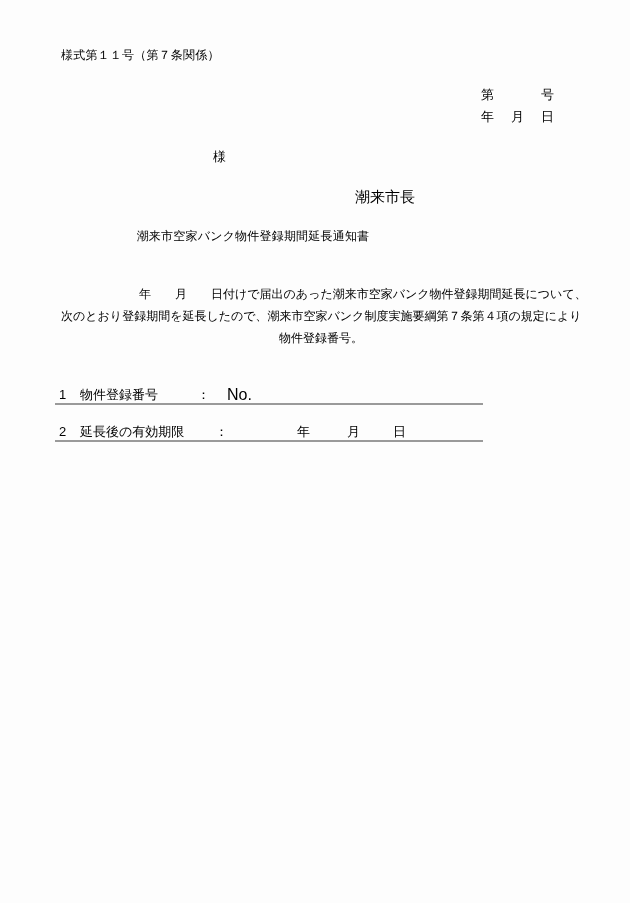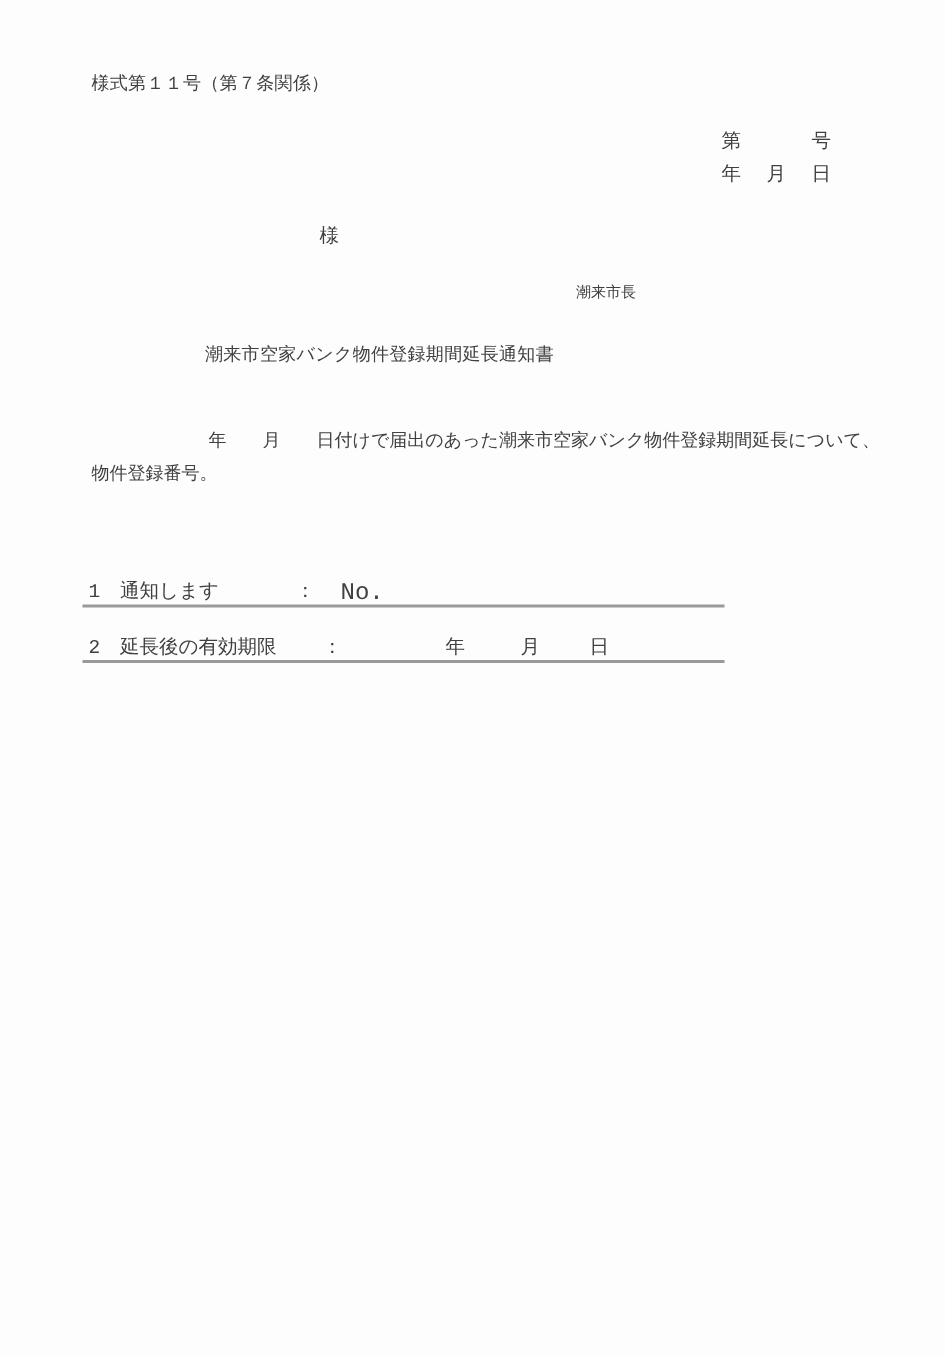--- a/index.html
+++ b/index.html
@@ -5,22 +5,22 @@
   html, body {
     margin: 0;
     padding: 0;
     background: #ffffff;
   }
   .page {
     position: relative;
     width: 630px;
     height: 903px;
     background: #fdfdfd;
-    font-family: Liberation Mono, monospace;
-    color: #404040;
+    font-family: Liberation Sans, sans-serif;
+    color: #000000;
     overflow: hidden;
   }
   .abs { position: absolute; white-space: nowrap; }
 
   .form-no {
     left: 61px;
     top: 47px;
     font-size: 12px;
     letter-spacing: 0.2px;
   }
@@ -38,23 +38,23 @@
     font-size: 13px;
   }
 
   .recipient {
     left: 213px;
     top: 148px;
     font-size: 13px;
   }
 
   .sender {
-    left: 384px;
+    left: 355px;
     top: 188px;
-    font-size: 10px;
+    font-size: 15px;
   }
 
   .doc-title {
     left: 0;
     top: 228px;
     width: 506px;
     text-align: center;
     font-size: 12px;
     letter-spacing: 0.2px;
   }
@@ -62,20 +62,21 @@
   .body-par {
     left: 61px;
     top: 283px;
     width: 520px;
     font-size: 12px;
   }
   .body-par .line {
     height: 22px;
     line-height: 22px;
     white-space: nowrap;
+    text-align: center;
   }
   .body-par .line.indent {
     padding-left: 78px;
   }
 
   .item {
     left: 55px;
     width: 428px;
     height: 16px;
     border-bottom: 2px solid #9a9a9a;
@@ -115,26 +116,27 @@
   </div>
 
   <div class="abs recipient">様</div>
 
   <div class="abs sender">潮来市長</div>
 
   <div class="abs doc-title">潮来市空家バンク物件登録期間延長通知書</div>
 
   <div class="abs body-par">
     <div class="line indent">年　　月　　日付けで届出のあった潮来市空家バンク物件登録期間延長について、</div>
+    <div class="line">次のとおり登録期間を延長したので、潮来市空家バンク制度実施要綱第７条第４項の規定により</div>
     <div class="line">物件登録番号。</div>
   </div>
 
   <div class="abs item item-1">
     <span class="part num">1</span>
-    <span class="part lbl">通知します</span>
+    <span class="part lbl">物件登録番号</span>
     <span class="part col">：</span>
     <span class="part val">No.</span>
   </div>
 
   <div class="abs item item-2">
     <span class="part num">2</span>
     <span class="part lbl">延長後の有効期限</span>
     <span class="part col">：</span>
     <span class="part f0">年</span>
     <span class="part f1">月</span>

